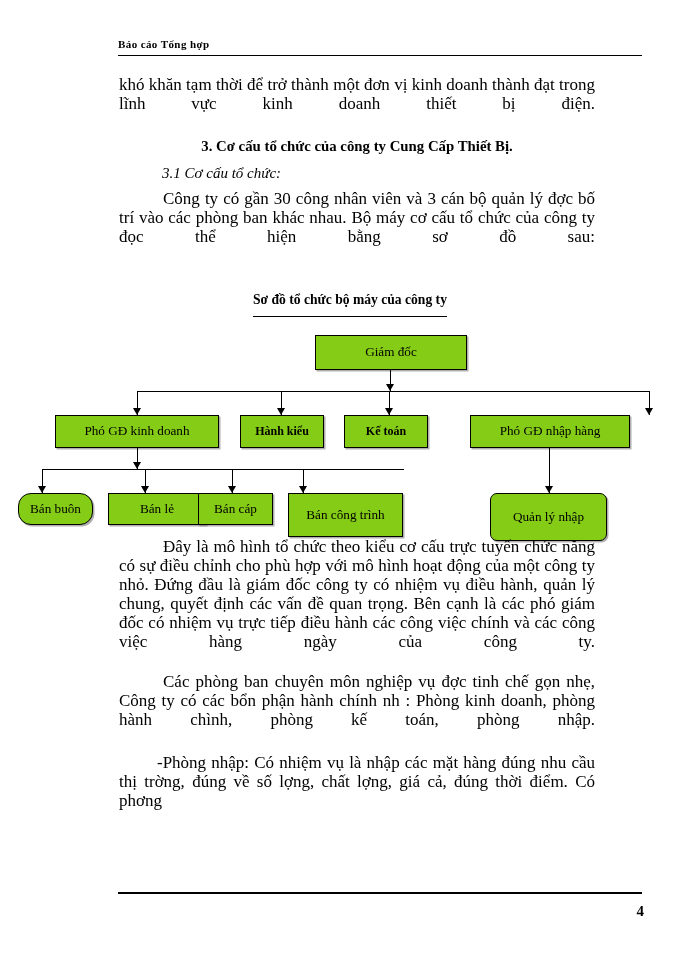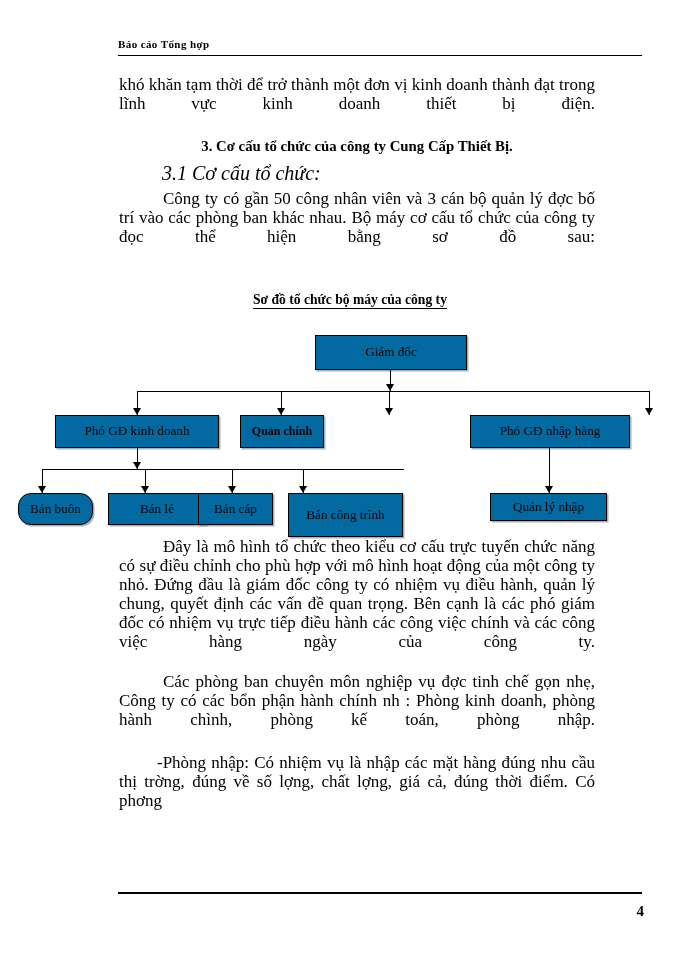--- a/index.html
+++ b/index.html
@@ -75,21 +75,21 @@
 
   .h-section {
     font-weight: bold;
     font-size: 14.8px;
     text-align: center;
     margin: 0;
     line-height: 27px;
   }
   .h-sub {
     font-style: italic;
-    font-size: 20px;
+    font-size: 15px;
     line-height: 27px;
     margin: 0;
     text-indent: 44px;
   }
 
   
   .chart {
     position: absolute;
     left: 0;
     top: 292px;
@@ -100,27 +100,27 @@
     position: absolute;
     left: 0;
     top: 0;
     width: 700px;
     text-align: center;
     font-weight: bold;
     font-size: 13.6px;
   }
   .chart-title span {
     border-bottom: 1.4px solid #000;
-    padding-bottom: 1px;
+    padding-bottom: 9px;
   }
   .node {
     position: absolute;
     box-sizing: border-box;
     border: 1.3px solid #000;
-    background: #0369a1;
+    background: #84cc16;
     display: flex;
     align-items: center;
     justify-content: center;
     font-size: 13.2px;
     line-height: 1.1;
     white-space: nowrap;
     box-shadow: 1.5px 1.5px 0 rgba(110,110,110,0.55);
   }
   .node.bold { font-weight: bold; font-size: 12px; }
   .line {
@@ -161,21 +161,21 @@
 
   <div class="header">
     <div class="header-title">Báo cáo Tổng hợp</div>
     <div class="header-rule"></div>
   </div>
 
   <div class="content">
     <p class="justify-all">khó khăn tạm thời để trở thành một đơn vị kinh doanh thành đạt trong lĩnh vực kinh doanh thiết bị điện.</p>
     <p class="h-section gap-sm">3. Cơ cấu tổ chức của công ty Cung Cấp Thiết Bị.</p>
     <p class="h-sub">3.1 Cơ cấu tổ chức:</p>
-    <p class="justify-all indent gap-sm">Công ty có gần 50 công nhân viên và 3 cán bộ quản lý đợc   bố trí vào các phòng ban khác nhau. Bộ máy cơ cấu tổ chức của công ty đọc   thể hiện bằng sơ đồ sau:</p>
+    <p class="justify-all indent gap-sm">Công ty có gần 30 công nhân viên và 3 cán bộ quản lý đợc   bố trí vào các phòng ban khác nhau. Bộ máy cơ cấu tổ chức của công ty đọc   thể hiện bằng sơ đồ sau:</p>
   </div>
 
   <div class="chart">
 
     <div class="chart-title">
       <span>Sơ đồ tổ chức bộ máy của công ty</span>
     </div>
 
     <div class="node" style="left:315px; top:43px; width:152px; height:35px;">
       <span>Giám đốc</span>
@@ -194,21 +194,24 @@
     <div class="line vline" style="left:389px; top:99px; height:24px;"></div>
     <div class="arrow" style="left:384.5px; top:116px;"></div>
 
     <div class="line vline" style="left:649px; top:99px; height:24px;"></div>
     <div class="arrow" style="left:644.5px; top:116px;"></div>
 
     <div class="node" style="left:55px; top:123px; width:164px; height:33px;">
       <span>Phó GĐ kinh doanh</span>
     </div>
     <div class="node bold" style="left:240px; top:123px; width:84px; height:33px;">
-      <span>Quản chính</span>
+      <span>Hành kiểu</span>
+    </div>
+    <div class="node bold" style="left:344px; top:123px; width:84px; height:33px;">
+      <span>Kế toán</span>
     </div>
     <div class="node" style="left:470px; top:123px; width:160px; height:33px;">
       <span>Phó GĐ nhập hàng</span>
     </div>
 
     <div class="line vline" style="left:137px; top:156px; height:21px;"></div>
     <div class="arrow" style="left:132.5px; top:170px;"></div>
     <div class="line hline" style="left:42px; top:177px; width:362px;"></div>
 
     <div class="line vline" style="left:42px; top:177px; height:24px;"></div>
@@ -231,21 +234,21 @@
     </div>
     <div class="node" style="left:108px; top:201px; width:98px; height:32px;">
       <span>Bán lẻ</span>
     </div>
     <div class="node" style="left:198px; top:201px; width:75px; height:32px;">
       <span>Bán cáp</span>
     </div>
     <div class="node" style="left:288px; top:201px; width:115px; height:44px;">
       <span>Bán công trình</span>
     </div>
-    <div class="node" style="left:490px; top:201px; width:117px; height:28px;">
+    <div class="node" style="left:490px; top:201px; width:117px; height:48px;border-radius:7px;">
       <span>Quản lý nhập</span>
     </div>
   </div>
 
   <div class="content" style="top:536px;">
     <p class="justify-all indent">Đây là mô hình tổ chức theo kiểu cơ cấu trực tuyến chức năng có sự điều chỉnh cho phù hợp với mô hình hoạt động của một công ty nhỏ. Đứng đầu là giám đốc công ty có nhiệm vụ điều hành, quản lý chung, quyết định các vấn đề quan trọng. Bên cạnh là các phó giám đốc có nhiệm vụ trực tiếp điều hành các công việc chính và các công việc hàng ngày của công ty.</p>
     <p class="justify-all indent gap-sm">Các phòng ban chuyên môn nghiệp vụ đợc   tinh chế gọn nhẹ, Công ty có các bổn phận hành chính nh   : Phòng kinh doanh, phòng hành chình, phòng kế toán, phòng nhập.</p>
     <p class="justify-all indent-sm gap-md">-Phòng nhập: Có nhiệm vụ là nhập các mặt hàng đúng nhu cầu thị trờng,  đúng về số lợng,  chất lợng,  giá cả, đúng thời điểm. Có phơng</p>
   </div>
 

